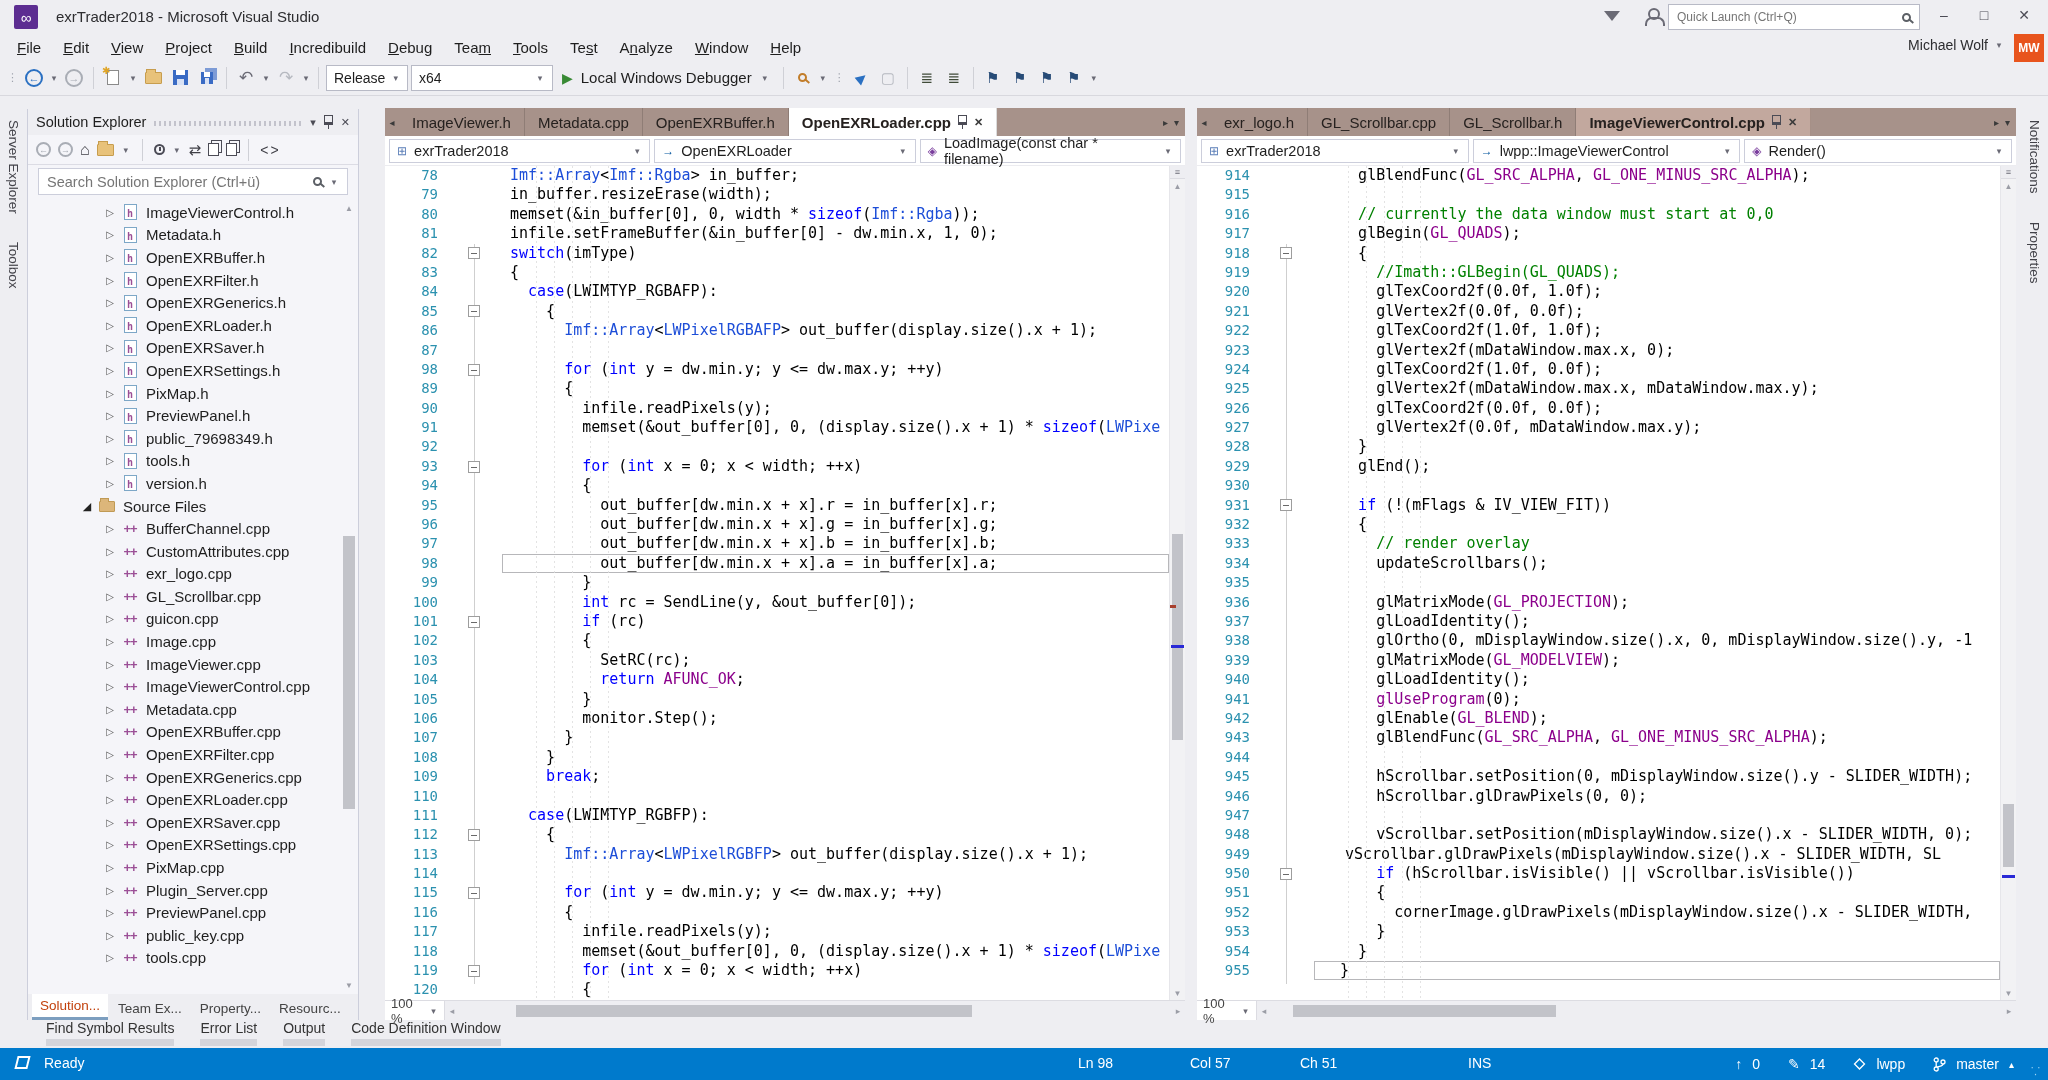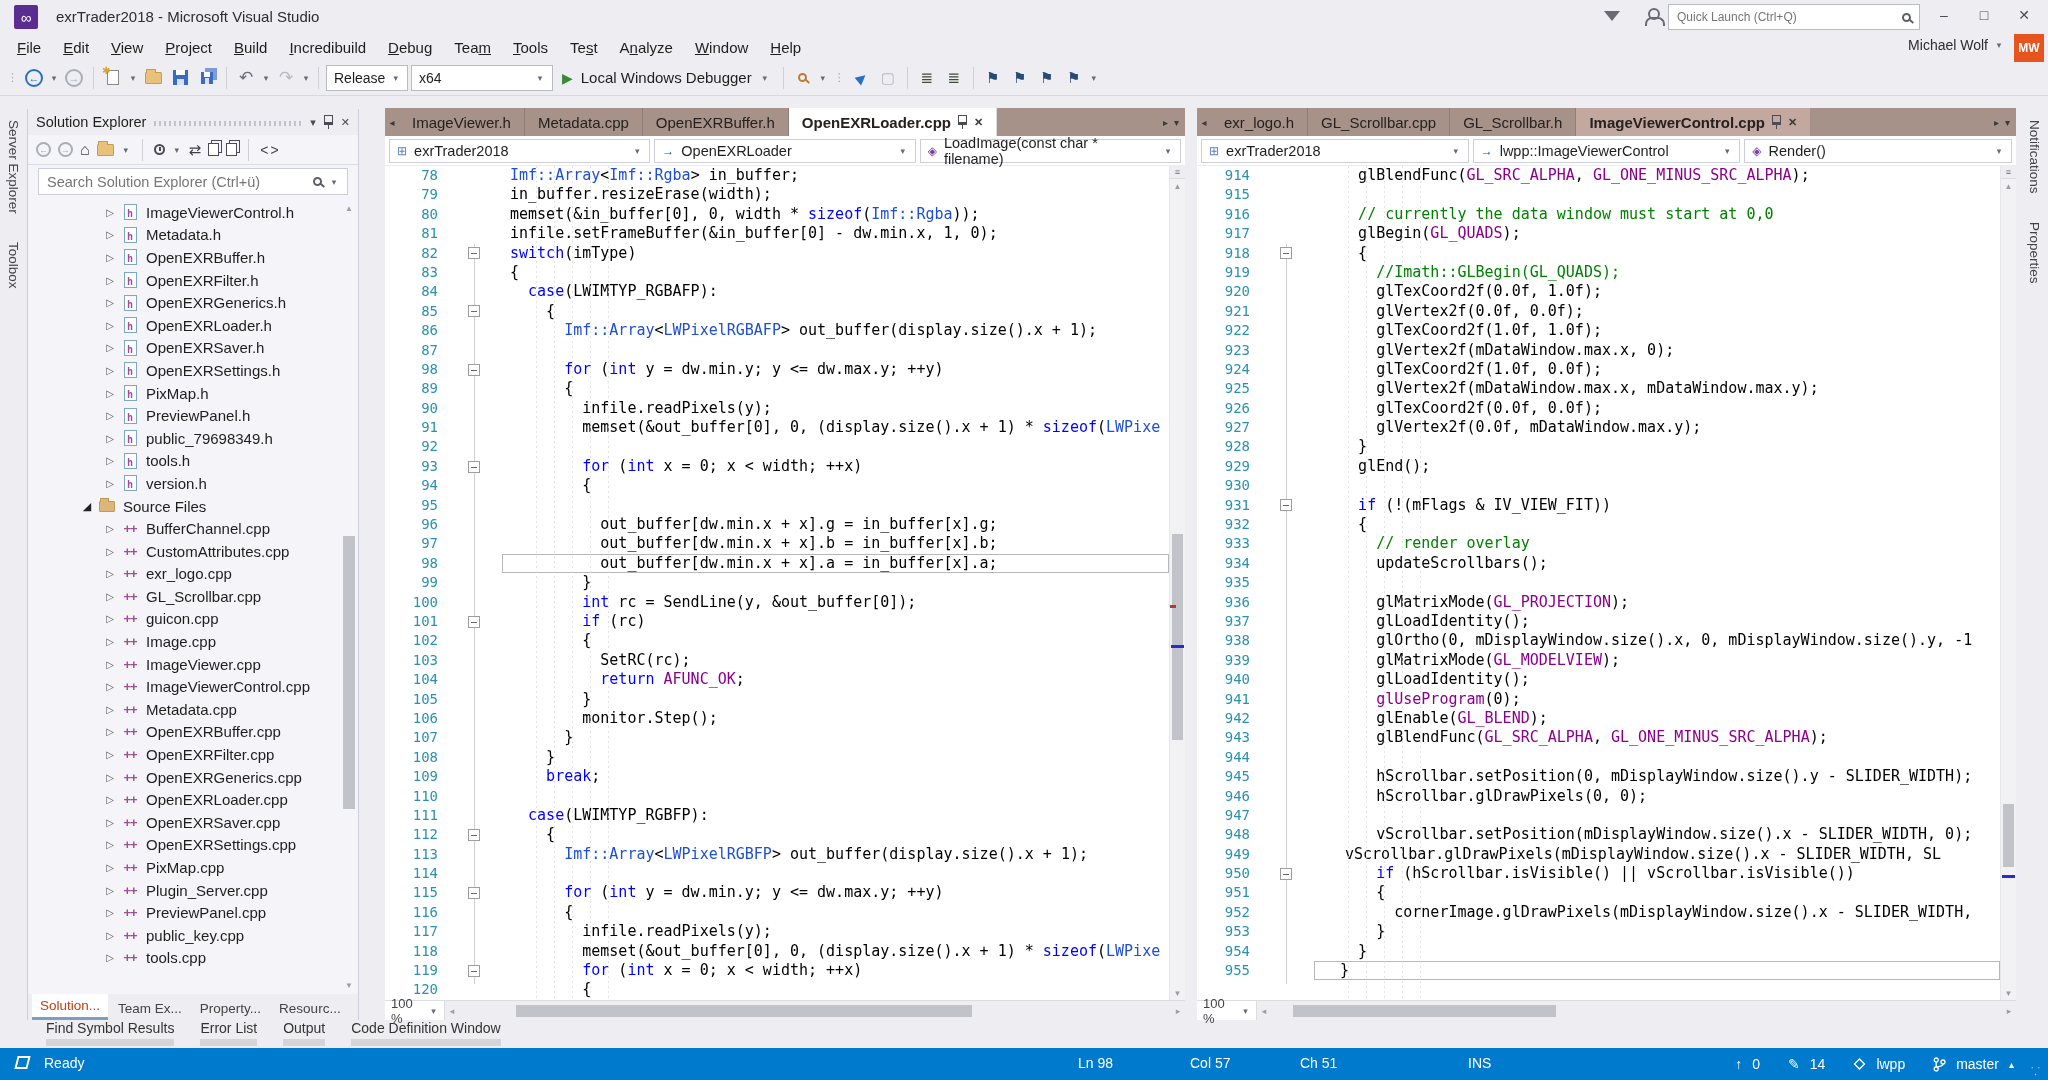--- a/index.html
+++ b/index.html
@@ -605,21 +605,21 @@
             <div class="cl"><span class="ln">85</span><span class="fm"><span class="fbox">–</span></span><span class="cw"><span style="margin-left: 36.12px;"><span class="tok-p">{</span></span></span></div>
             <div class="cl"><span class="ln">86</span><span class="fm"></span><span class="cw"><span style="margin-left: 54.18px;"><span class="tok-t">Imf::Array</span><span class="tok-p">&lt;</span><span class="tok-t">LWPixelRGBAFP</span><span class="tok-p">&gt; out_buffer(display.size().x + 1);</span></span></span></div>
             <div class="cl"><span class="ln">87</span><span class="fm"></span><span class="cw"><span style="margin-left: 0px;"></span></span></div>
             <div class="cl"><span class="ln">98</span><span class="fm"><span class="fbox">–</span></span><span class="cw"><span style="margin-left: 54.18px;"><span class="tok-k">for</span><span class="tok-p"> (</span><span class="tok-k">int</span><span class="tok-p"> y = dw.min.y; y &lt;= dw.max.y; ++y)</span></span></span></div>
             <div class="cl"><span class="ln">89</span><span class="fm"></span><span class="cw"><span style="margin-left: 54.18px;"><span class="tok-p">{</span></span></span></div>
             <div class="cl"><span class="ln">90</span><span class="fm"></span><span class="cw"><span style="margin-left: 72.24px;"><span class="tok-p">infile.readPixels(y);</span></span></span></div>
             <div class="cl"><span class="ln">91</span><span class="fm"></span><span class="cw"><span style="margin-left: 72.24px;"><span class="tok-p">memset(&amp;out_buffer[0], 0, (display.size().x + 1) * </span><span class="tok-k">sizeof</span><span class="tok-p">(</span><span class="tok-t">LWPixe</span></span></span></div>
             <div class="cl"><span class="ln">92</span><span class="fm"></span><span class="cw"><span style="margin-left: 0px;"></span></span></div>
             <div class="cl"><span class="ln">93</span><span class="fm"><span class="fbox">–</span></span><span class="cw"><span style="margin-left: 72.24px;"><span class="tok-k">for</span><span class="tok-p"> (</span><span class="tok-k">int</span><span class="tok-p"> x = 0; x &lt; width; ++x)</span></span></span></div>
             <div class="cl"><span class="ln">94</span><span class="fm"></span><span class="cw"><span style="margin-left: 72.24px;"><span class="tok-p">{</span></span></span></div>
-            <div class="cl"><span class="ln">95</span><span class="fm"></span></div>
+            <div class="cl"><span class="ln">95</span><span class="fm"></span><span class="cw"><span style="margin-left: 90.3px;"><span class="tok-p">out_buffer[dw.min.x + x].r = in_buffer[x].r;</span></span></span></div>
             <div class="cl"><span class="ln">96</span><span class="fm"></span><span class="cw"><span style="margin-left: 90.3px;"><span class="tok-p">out_buffer[dw.min.x + x].g = in_buffer[x].g;</span></span></span></div>
             <div class="cl"><span class="ln">97</span><span class="fm"></span><span class="cw"><span style="margin-left: 90.3px;"><span class="tok-p">out_buffer[dw.min.x + x].b = in_buffer[x].b;</span></span></span></div>
             <div class="cl cur"><span class="ln">98</span><span class="fm"></span><span class="cw"><span style="margin-left: 90.3px;"><span class="tok-p">out_buffer[dw.min.x + x].a = in_buffer[x].a;</span></span></span></div>
             <div class="cl"><span class="ln">99</span><span class="fm"></span><span class="cw"><span style="margin-left: 72.24px;"><span class="tok-p">}</span></span></span></div>
             <div class="cl"><span class="ln">100</span><span class="fm"></span><span class="cw"><span style="margin-left: 72.24px;"><span class="tok-k">int</span><span class="tok-p"> rc = SendLine(y, &amp;out_buffer[0]);</span></span></span></div>
             <div class="cl"><span class="ln">101</span><span class="fm"><span class="fbox">–</span></span><span class="cw"><span style="margin-left: 72.24px;"><span class="tok-k">if</span><span class="tok-p"> (rc)</span></span></span></div>
             <div class="cl"><span class="ln">102</span><span class="fm"></span><span class="cw"><span style="margin-left: 72.24px;"><span class="tok-p">{</span></span></span></div>
             <div class="cl"><span class="ln">103</span><span class="fm"></span><span class="cw"><span style="margin-left: 90.3px;"><span class="tok-p">SetRC(rc);</span></span></span></div>
             <div class="cl"><span class="ln">104</span><span class="fm"></span><span class="cw"><span style="margin-left: 90.3px;"><span class="tok-k">return</span><span class="tok-p"> </span><span class="tok-m">AFUNC_OK</span><span class="tok-p">;</span></span></span></div>
             <div class="cl"><span class="ln">105</span><span class="fm"></span><span class="cw"><span style="margin-left: 72.24px;"><span class="tok-p">}</span></span></span></div>

